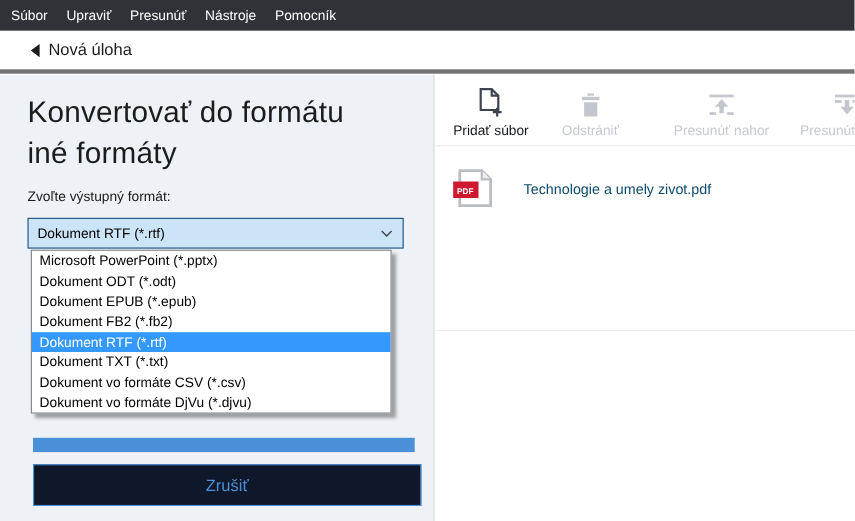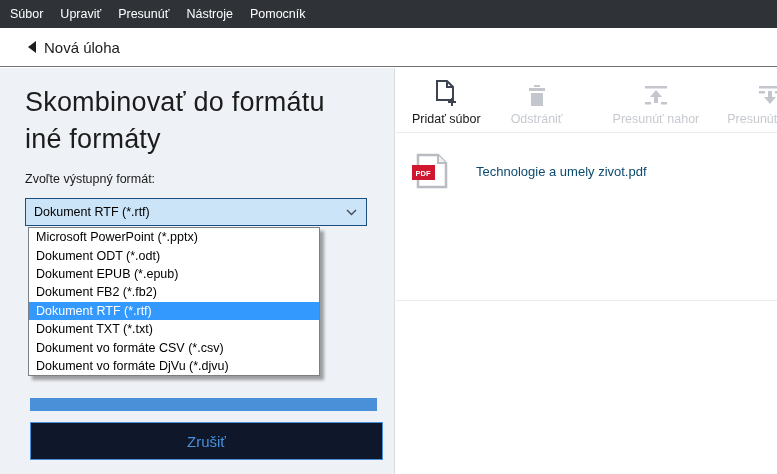--- a/index.html
+++ b/index.html
@@ -8,21 +8,21 @@
 
   .window { position:absolute; left:0; top:0; width:777px; height:474px; }
 
   
   .menubar { position:absolute; left:0; top:0; width:777px; height:28px;
              background:var(--menubar-bg); display:flex; align-items:center; padding-left:10px; }
   .menubar .menu-item { color:#fff; font-size:12.5px; margin-right:17px; cursor:default; }
 
   
   .navbar { position:absolute; left:0; top:28px; width:777px; height:39px;
-            background:#fff; border-bottom:1px solid #737373; display:flex; align-items:center; }
+            background:#fff; border-bottom:4px solid #737373; display:flex; align-items:center; }
   .back-tri { width:0; height:0; margin-left:28px;
               border-top:6px solid transparent; border-bottom:6px solid transparent;
               border-right:8px solid #1c1c1c; }
   .navbar .nav-label { font-size:15px; color:#1a1a1a; margin-left:8px; }
 
   
   .left-panel { position:absolute; left:0; top:68px; width:395px; height:406px;
                 background:var(--panel-bg); border-right:1px solid #d9dce0; }
   .right-panel { position:absolute; left:396px; top:68px; width:389px; height:406px; background:#fff; }
 
@@ -30,21 +30,21 @@
   .page-title { position:absolute; left:25px; top:16px; font-size:27px; font-weight:300;
                 color:#1c1c1c; line-height:37px; letter-spacing:0.2px; }
   .format-label { position:absolute; left:25px; top:104px; font-size:12.5px; color:#1a1a1a; }
 
   .combobox { position:absolute; left:25px; top:130px; width:342px; height:28px;
               background:var(--combo-fill); border:1px solid var(--combo-border);
               display:flex; align-items:center; justify-content:space-between;
               padding:0 9px 0 8px; cursor:default; }
   .combobox .combo-value { font-size:12.5px; color:#000; }
 
-  .dropdown { position:absolute; left:28px; top:159px; width:292px;
+  .dropdown { position:absolute; left:28px; top:159px; width:328px;
               background:#fff; border:1px solid #7c8085;
               box-shadow:4px 4px 3px rgba(0,0,0,0.35); z-index:5; }
   .dd-row { height:18.4px; display:flex; align-items:center; padding-left:7px;
             font-size:12.5px; color:#000; cursor:default; }
   .dd-row.selected { background:var(--accent); color:#fff; }
 
   .convert-bar { position:absolute; left:30px; top:330px; width:347px; height:13px;
                  background:var(--button-blue); z-index:1; }
   .cancel-btn { position:absolute; left:30px; top:354px; width:353px; height:38px;
                 background:#0f172a; border:1px solid var(--button-blue); color:var(--button-blue);
@@ -89,21 +89,21 @@
     <span class="menu-item">Pomocník</span>
   </div>
 
   <div class="navbar">
     <span class="back-tri"></span>
     <span class="nav-label">Nová úloha</span>
   </div>
 
   <div class="left-panel">
     <div class="page-title">
-      <div>Skombinovať do formátu</div>
+      <div>Konvertovať do formátu</div>
       <div>iné formáty</div>
     </div>
 
     <div class="format-label">Zvoľte výstupný formát:</div>
 
     <div class="combobox">
       <span class="combo-value">Dokument RTF (*.rtf)</span>
       <svg width="11" height="7" viewBox="0 0 11 7">
         <polyline points="1,1 5.5,5.5 10,1" fill="none" stroke="#3f4652" stroke-width="1.3"></polyline>
       </svg>

